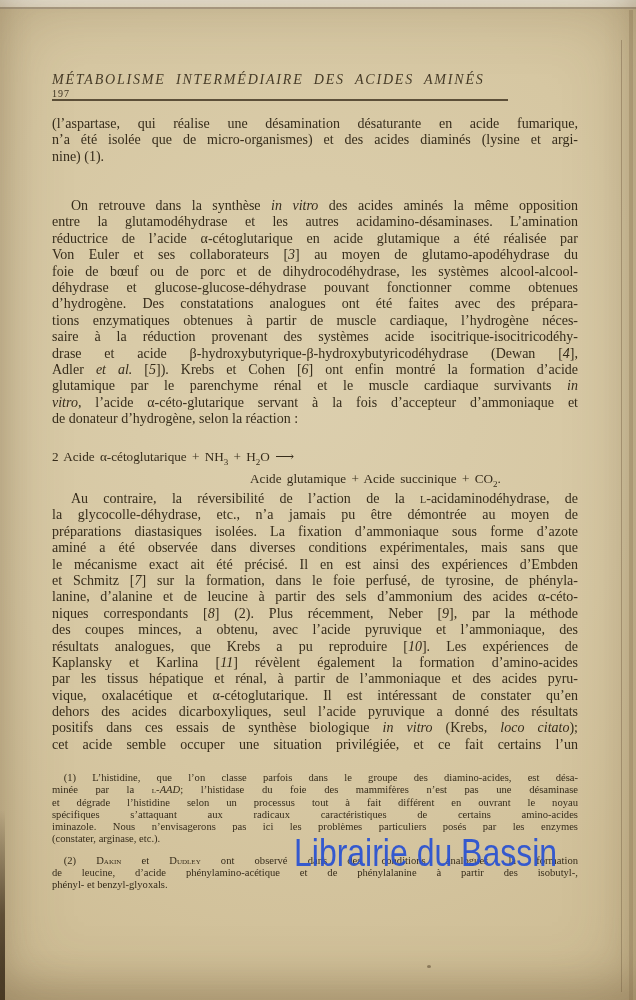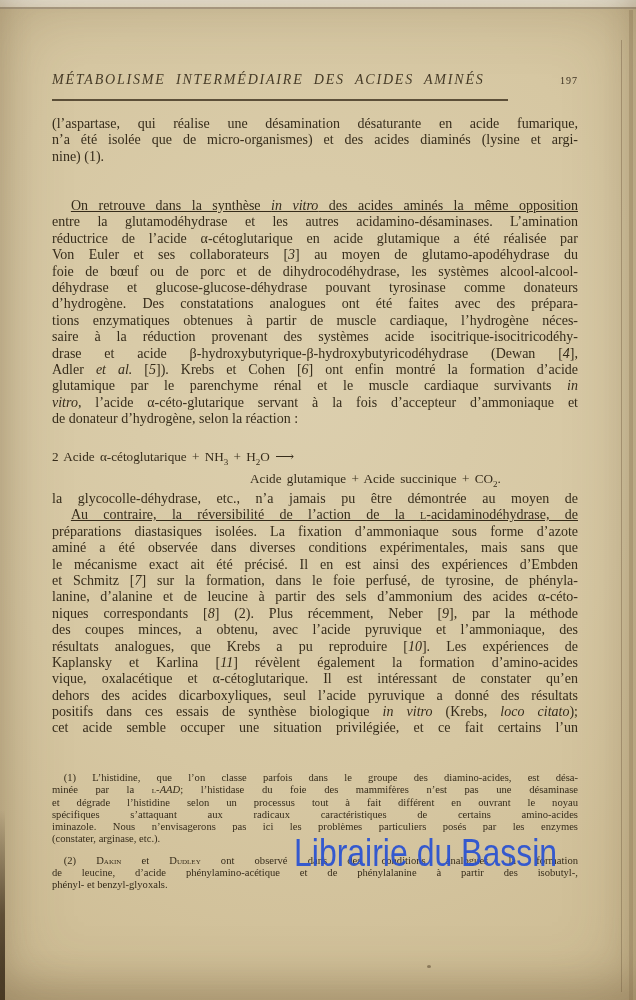--- a/index.html
+++ b/index.html
@@ -21,35 +21,35 @@
   .right-edge-band{position:absolute;top:10px;bottom:0;left:629px;width:4px;background:rgba(155,135,100,.40);}
   .left-dark-strip{
     position:absolute;left:0;top:810px;width:5px;height:190px;
     background:linear-gradient(rgba(58,45,28,0), rgba(58,45,28,.75) 55%, rgba(40,30,18,.9));
   }
   .speck{position:absolute;left:427px;top:965px;width:4px;height:3px;background:#6b5a42;border-radius:50%;opacity:.65;}
 
   
   .col{position:absolute;left:52px;width:526px;color:#362c1b;}
 
-  .running-header{top:72px;display:flex;justify-content:space-between;align-items:baseline;}
+  .running-header{top:72px;display:flex;align-items:baseline;flex-direction:column;}
   .running-header .title{
     font-style:italic;font-size:14px;letter-spacing:1.8px;word-spacing:5px;color:#453a26;
     white-space:nowrap;
   }
   .running-header .folio{font-size:10px;color:#3e3322;letter-spacing:1px;}
   .header-rule{position:absolute;left:52px;top:99px;width:456px;height:1.5px;background:#473a26;opacity:.85;}
 
   .para{font-size:14px;}
   .para .tline{
     line-height:16.4px;height:16.4px;overflow:hidden;
     text-align:justify;text-align-last:justify;white-space:normal;
   }
   .para .tline.last{text-align-last:left;}
-  .para .tline.ind{text-indent:1.35em;text-decoration:underline;}
+  .para .tline.ind{text-indent:1.35em;}
 
   #para1{top:116px;}
   #para2{top:198px;}
   #para3{top:491px;}
 
   .equation{top:446px;font-size:13.2px;color:#362c1b;}
   .equation .eq-line{line-height:22.4px;height:22.4px;white-space:nowrap;overflow:hidden;word-spacing:2px;}
   .equation .eq-line.l2{padding-left:198px;}
   .equation sub{font-size:9px;}
   .arr{letter-spacing:-1px;}
@@ -91,48 +91,49 @@
       <div class="tline">n’a été isolée que de micro-organismes) et des acides diaminés (lysine et argi-</div>
       <div class="tline last">nine) (1).</div>
     </div>
 
   <div id="para2" class="col para">
       <div class="tline ind">On retrouve dans la synthèse <i>in vitro</i> des acides aminés la même opposition</div>
       <div class="tline">entre la glutamodéhydrase et les autres acidamino-désaminases. L’amination</div>
       <div class="tline">réductrice de l’acide α-cétoglutarique en acide glutamique a été réalisée par</div>
       <div class="tline">Von Euler et ses collaborateurs [<i>3</i>] au moyen de glutamo-apodéhydrase du</div>
       <div class="tline">foie de bœuf ou de porc et de dihydrocodéhydrase, les systèmes alcool-alcool-</div>
-      <div class="tline">déhydrase et glucose-glucose-déhydrase pouvant tyrosinase comme donateurs</div>
+      <div class="tline">déhydrase et glucose-glucose-déhydrase pouvant fonctionner comme obtenues</div>
       <div class="tline">d’hydrogène. Des constatations analogues ont été faites avec des prépara-</div>
       <div class="tline">tions enzymatiques obtenues à partir de muscle cardiaque, l’hydrogène néces-</div>
       <div class="tline">saire à la réduction provenant des systèmes acide isocitrique-isocitricodéhy-</div>
       <div class="tline">drase et acide β-hydroxybutyrique-β-hydroxybutyricodéhydrase (Dewan [<i>4</i>],</div>
       <div class="tline">Adler <i>et al.</i> [<i>5</i>]). Krebs et Cohen [<i>6</i>] ont enfin montré la formation d’acide</div>
       <div class="tline">glutamique par le parenchyme rénal et le muscle cardiaque survivants <i>in</i></div>
       <div class="tline"><i>vitro</i>, l’acide α-céto-glutarique servant à la fois d’accepteur d’ammoniaque et</div>
       <div class="tline last">de donateur d’hydrogène, selon la réaction :</div>
     </div>
 
   <div class="col equation">
     <div class="eq-line l1">2 Acide α-cétoglutarique + NH<sub>3</sub> + H<sub>2</sub>O <span class="arr">⟶</span></div>
     <div class="eq-line l2">Acide glutamique + Acide succinique + CO<sub>2</sub>.</div>
   </div>
 
   <div id="para3" class="col para">
+      <div class="tline ind">Au contraire, la réversibilité de l’action de la <span class="sc">l</span>-acidaminodéhydrase, de</div>
       <div class="tline">la glycocolle-déhydrase, etc., n’a jamais pu être démontrée au moyen de</div>
-      <div class="tline ind">Au contraire, la réversibilité de l’action de la <span class="sc">l</span>-acidaminodéhydrase, de</div>
       <div class="tline">préparations diastasiques isolées. La fixation d’ammoniaque sous forme d’azote</div>
       <div class="tline">aminé a été observée dans diverses conditions expérimentales, mais sans que</div>
       <div class="tline">le mécanisme exact ait été précisé. Il en est ainsi des expériences d’Embden</div>
       <div class="tline">et Schmitz [<i>7</i>] sur la formation, dans le foie perfusé, de tyrosine, de phényla-</div>
       <div class="tline">lanine, d’alanine et de leucine à partir des sels d’ammonium des acides α-céto-</div>
       <div class="tline">niques correspondants [<i>8</i>] (2). Plus récemment, Neber [<i>9</i>], par la méthode</div>
       <div class="tline">des coupes minces, a obtenu, avec l’acide pyruvique et l’ammoniaque, des</div>
       <div class="tline">résultats analogues, que Krebs a pu reproduire [<i>10</i>]. Les expériences de</div>
       <div class="tline">Kaplansky et Karlina [<i>11</i>] révèlent également la formation d’amino-acides</div>
+      <div class="tline">par les tissus hépatique et rénal, à partir de l’ammoniaque et des acides pyru-</div>
       <div class="tline">vique, oxalacétique et α-cétoglutarique. Il est intéressant de constater qu’en</div>
       <div class="tline">dehors des acides dicarboxyliques, seul l’acide pyruvique a donné des résultats</div>
       <div class="tline">positifs dans ces essais de synthèse biologique <i>in vitro</i> (Krebs, <i>loco citato</i>);</div>
       <div class="tline">cet acide semble occuper une situation privilégiée, et ce fait certains l’un</div>
     </div>
 
   <div class="col fnblock">
     <div class="fn">
         <div class="tline ind">(1) L’histidine, que l’on classe parfois dans le groupe des diamino-acides, est désa-</div>
         <div class="tline">minée par la <span class="sc">l</span>-<i>AAD</i>; l’histidase du foie des mammifères n’est pas une désaminase</div>

